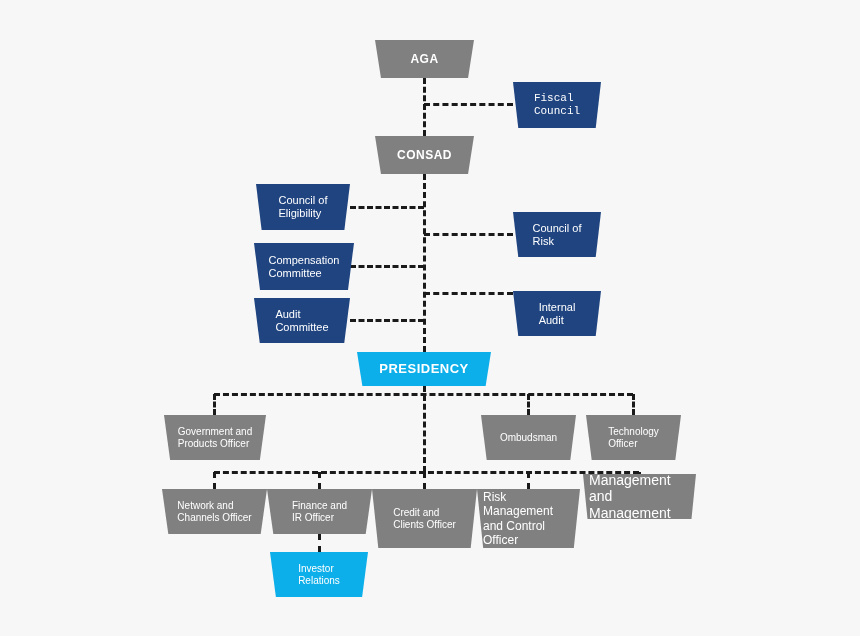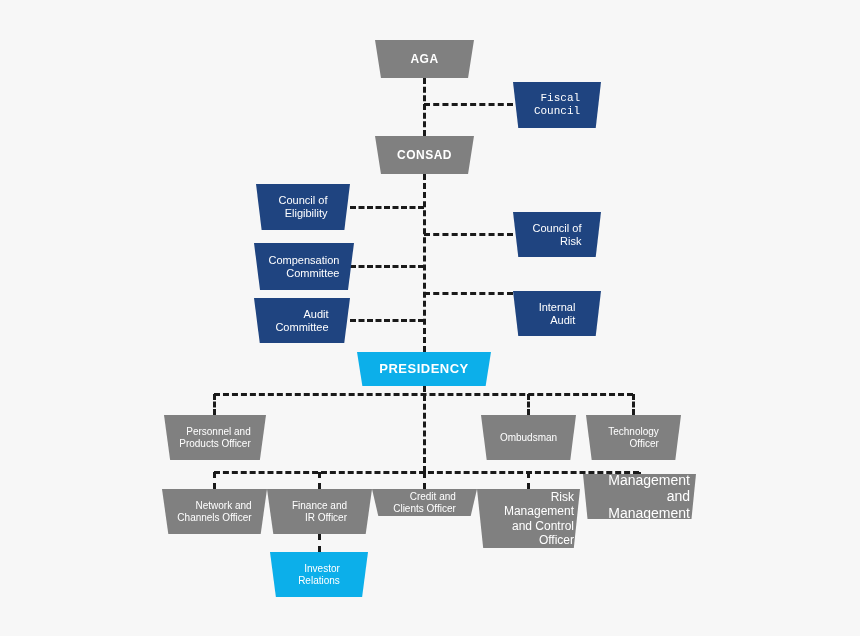--- a/index.html
+++ b/index.html
@@ -16,21 +16,21 @@
     overflow: hidden;
   }
 
   
   .node {
     position: absolute;
     box-sizing: border-box;
     display: flex;
     align-items: center;
     justify-content: center;
-    text-align: right;
+    text-align: left;
     color: #ffffff;
     line-height: 1.18;
     z-index: 5;
     clip-path: polygon(0% 0%, 100% 0%, 94% 100%, 6% 100%);
     -webkit-clip-path: polygon(0% 0%, 100% 0%, 94% 100%, 6% 100%);
     white-space: pre-line;
     padding: 8px 6px;
   }
   .node.wide-taper {
     clip-path: polygon(0% 0%, 100% 0%, 96% 100%, 4% 100%);
@@ -91,30 +91,30 @@
 Eligibility</div>
       <div class="node navy" style="left: 513px; top: 212px; width: 88px; height: 45px; font-size: 11px;">Council of
 Risk</div>
       <div class="node navy" style="left: 254px; top: 243px; width: 100px; height: 47px; font-size: 11px;">Compensation
 Committee</div>
       <div class="node navy" style="left: 513px; top: 271px; width: 88px; height: 45px; font-size: 11px; margin-top: 20px;">Internal
 Audit</div>
       <div class="node navy" style="left: 254px; top: 298px; width: 96px; height: 45px; font-size: 11px;">Audit
 Committee</div>
       <div class="node cyan bold wide-taper" style="left: 357px; top: 352px; width: 134px; height: 34px; font-size: 13px;">PRESIDENCY</div>
-      <div class="node gray" style="left: 164px; top: 415px; width: 102px; height: 45px; font-size: 10px;">Personnel and
+      <div class="node gray" style="left: 164px; top: 415px; width: 102px; height: 45px; font-size: 10px;">Government and
 Products Officer</div>
       <div class="node gray" style="left: 481px; top: 415px; width: 95px; height: 45px; font-size: 10px;">Ombudsman</div>
       <div class="node gray" style="left: 586px; top: 415px; width: 95px; height: 45px; font-size: 10px;">Technology
 Officer</div>
       <div class="node gray" style="left: 162px; top: 489px; width: 105px; height: 45px; font-size: 10px;">Network and
 Channels Officer</div>
       <div class="node gray" style="left: 267px; top: 489px; width: 105px; height: 45px; font-size: 10px;">Finance and
 IR Officer</div>
-      <div class="node gray" style="left: 372px; top: 489px; width: 105px; height: 27px; font-size: 10px;">Credit and
+      <div class="node gray" style="left: 372px; top: 489px; width: 105px; height: 59px; font-size: 10px;">Credit and
 Clients Officer</div>
       <div class="node gray" style="left: 477px; top: 489px; width: 103px; height: 59px; font-size: 12px;">Risk Management
 and Control
 Officer</div>
       <div class="node gray wide-taper" style="left: 583px; top: 474px; width: 113px; height: 45px; font-size: 14px;">Personnel Management
 and Management
 Officer</div>
       <div class="node cyan" style="left: 270px; top: 552px; width: 98px; height: 45px; font-size: 10px;">Investor
 Relations</div>
     </div>

